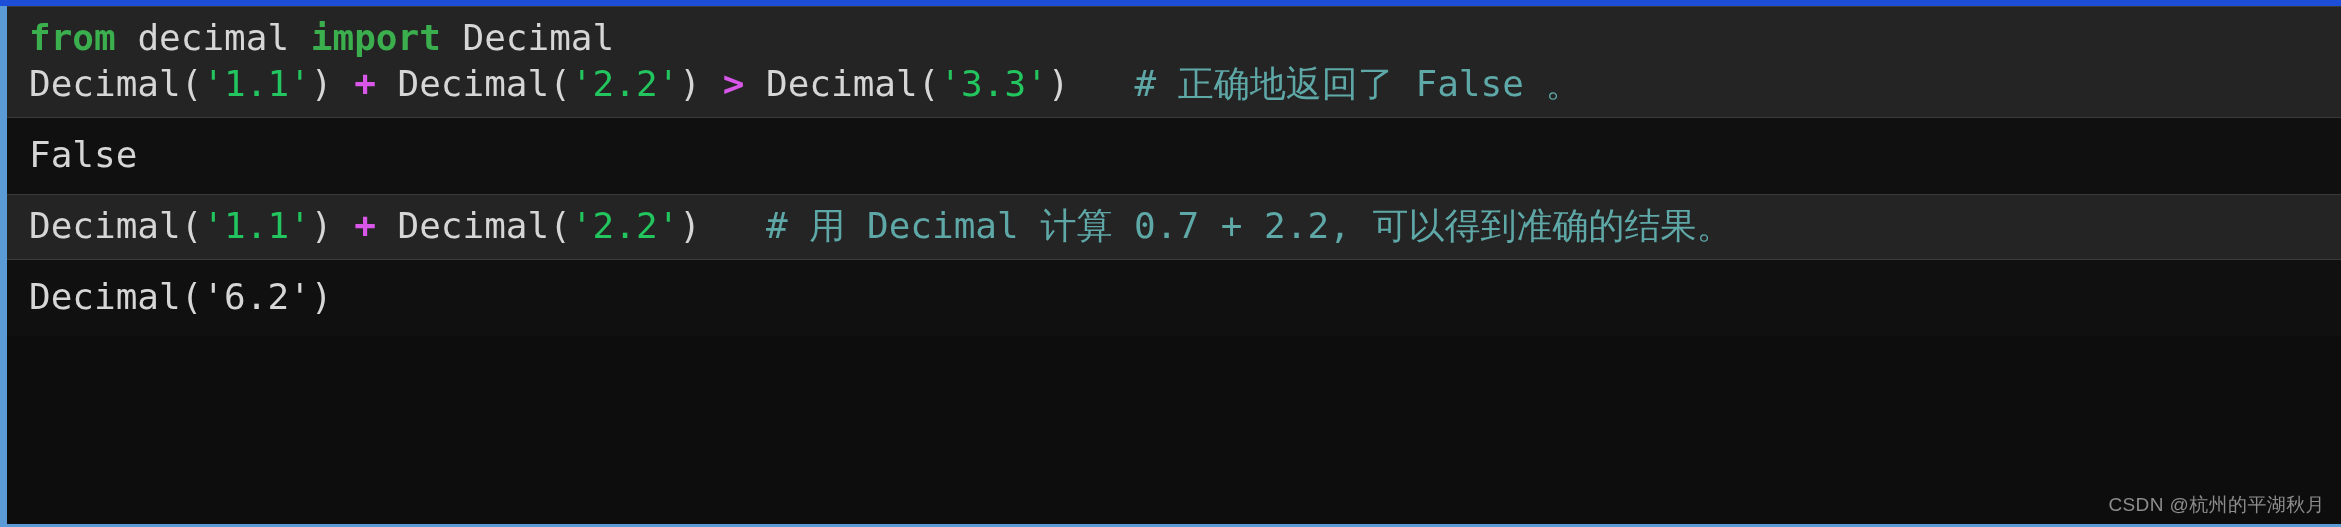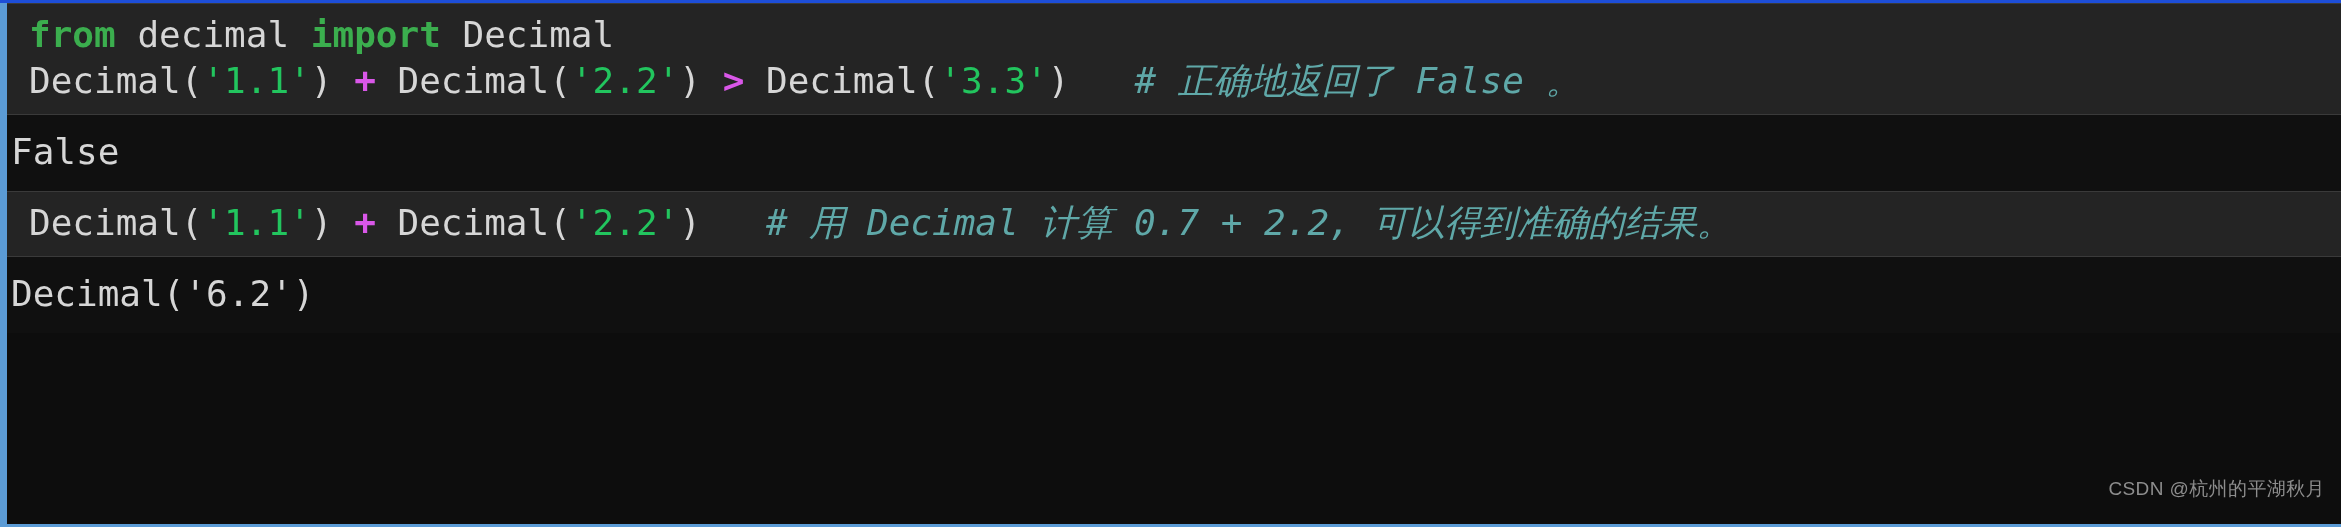--- a/index.html
+++ b/index.html
@@ -8,21 +8,21 @@
     background: #0d0d0d;
   }
   #app {
     position: relative;
     width: 2341px;
     height: 527px;
     background: #0d0d0d;
     font-family: "DejaVu Sans Mono", "Liberation Mono", monospace;
     overflow: hidden;
     box-sizing: border-box;
-    border-top: 3px solid #1d4ed8;
+    border-top: 6px solid #1d4ed8;
     border-bottom: 3px solid #5b9bd5;
   }
   .rail {
     position: absolute;
     left: 0;
     top: 0;
     bottom: 0;
     width: 7px;
     background: #5b9bd5;
     z-index: 5;
@@ -36,21 +36,21 @@
   }
   .cell-input {
     background: #242424;
     border-top: 1px solid #3a3a3a;
     border-bottom: 1px solid #3a3a3a;
     padding: 8px 0 10px 22px;
     box-sizing: border-box;
   }
   .cell-output {
     background: #101010;
-    padding: 14px 0 16px 4px;
+    padding: 14px 0 16px 22px;
     box-sizing: border-box;
   }
   .codeline {
     font-size: 36px;
     line-height: 46px;
     color: #d6d6d6;
     white-space: pre;
     letter-spacing: 0px;
   }
   .outline {
@@ -68,30 +68,29 @@
   }
   .op {
     color: #d957e8;
     font-weight: bold;
   }
   .plain {
     color: #d6d6d6;
   }
   .cmt {
     color: #5fa8a8;
-    font-style: italic;
   }
   .gap {
     flex: 1 1 auto;
     background: #0d0d0d;
   }
   .watermark {
     position: absolute;
     right: 16px;
-    bottom: 22px;
+    bottom: 6px;
     color: #8d8d8d;
     font-size: 19px;
     font-family: "Liberation Sans", "DejaVu Sans", sans-serif;
     letter-spacing: 0.4px;
     z-index: 8;
     white-space: pre;
   }
 </style>
 </head>
 <body>

